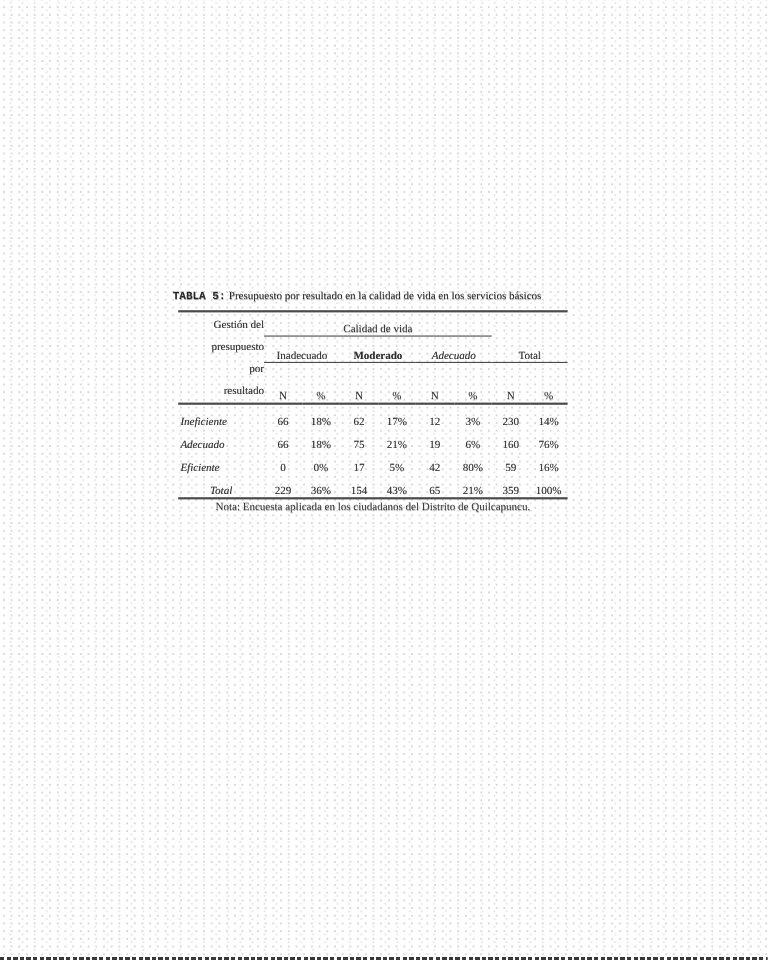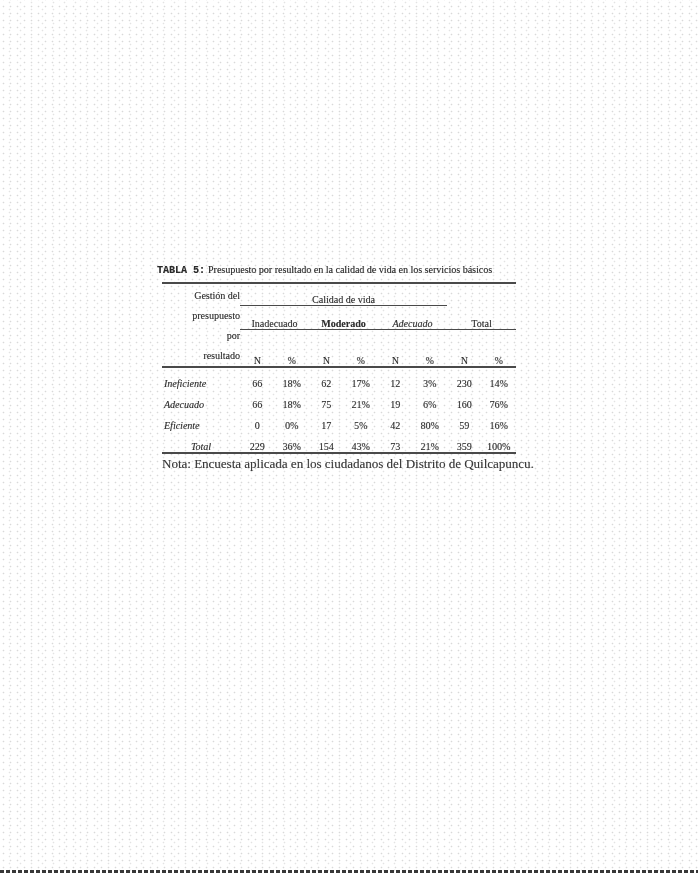--- a/index.html
+++ b/index.html
@@ -89,21 +89,21 @@
     justify-content: flex-start;
     padding-left: 2px;
     font-style: italic;
   }
   .c-label.center { justify-content: center; padding-left: 0; }
   .table-note {
     margin-left: 5px;
     margin-top: 2px;
     width: 354px;
     text-align: center;
-    font-size: 13px;
+    font-size: 10px;
     color: #3a3a3a;
     white-space: nowrap;
     text-shadow: 0.3px 0.3px 0.3px rgba(90,90,90,0.5);
   }
 </style>
 </head>
 <body>
 
 <div class="page">
 
@@ -166,21 +166,21 @@
       <div class="cell">42</div>
       <div class="cell">80%</div>
       <div class="cell">59</div>
       <div class="cell">16%</div>
 
       <div class="cell c-label center">Total</div>
       <div class="cell">229</div>
       <div class="cell">36%</div>
       <div class="cell">154</div>
       <div class="cell">43%</div>
-      <div class="cell">73</div>
+      <div class="cell">65</div>
       <div class="cell">21%</div>
       <div class="cell">359</div>
       <div class="cell">100%</div>
 
     </div>
 
     <div class="table-note">Nota: Encuesta aplicada en los ciudadanos del Distrito de Quilcapuncu.</div>
 
   </div>
 

